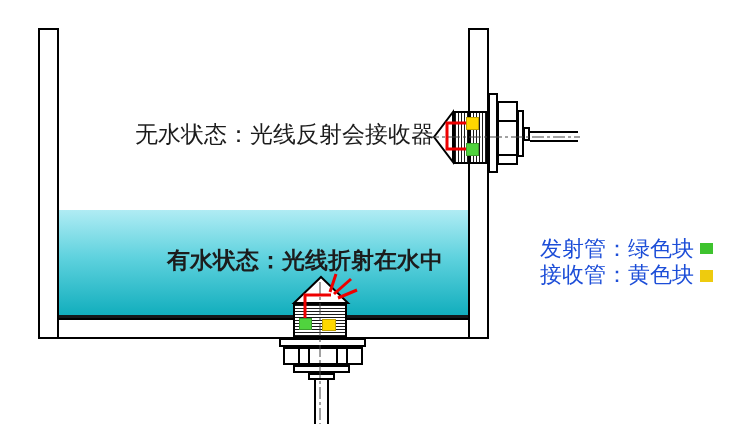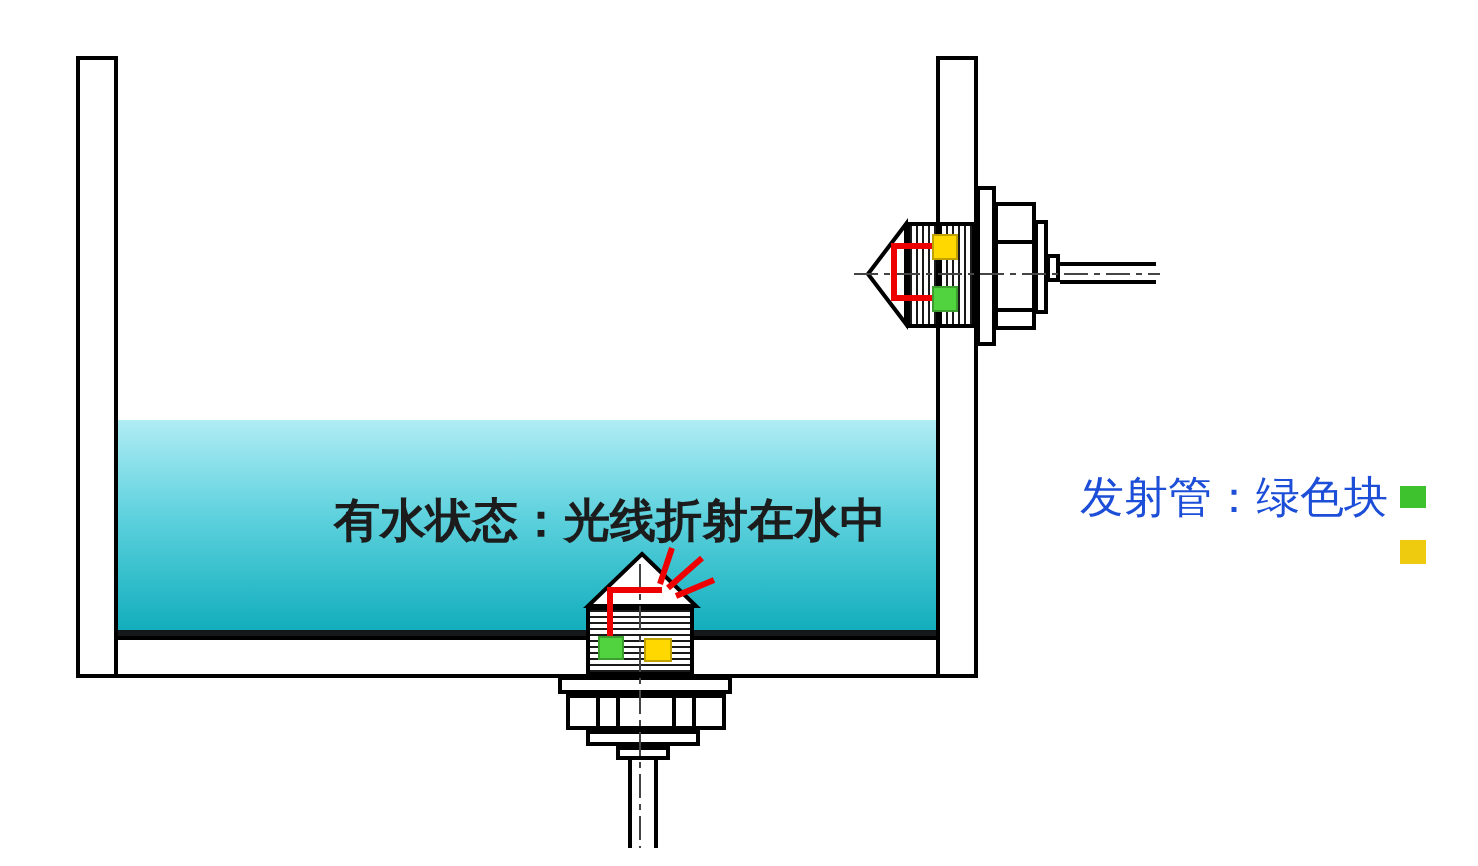--- a/index.html
+++ b/index.html
@@ -76,19 +76,21 @@
     <line x1="320" y1="282" x2="320" y2="424" stroke="#444" stroke-width="1" stroke-dasharray="12 3 3 3"></line>
 
     <polyline points="466,123 447,123 447,149 466,149" fill="none" stroke="#ee0000" stroke-width="3"></polyline>
 
     <polyline points="305,318 305,295 331,295" fill="none" stroke="#ee0000" stroke-width="3"></polyline>
     <line x1="330" y1="292" x2="336" y2="274" stroke="#ee0000" stroke-width="3"></line>
     <line x1="334" y1="294" x2="351" y2="279" stroke="#ee0000" stroke-width="3"></line>
     <line x1="338" y1="298" x2="357" y2="290" stroke="#ee0000" stroke-width="3"></line>
   </svg>
 
+  <div class="abs cap" style="left:135px;top:120px;">无水状态：光线反射会接收器</div>
   <div class="abs cap" style="left:167px;top:246px;font-weight:bold;">有水状态：光线折射在水中</div>
 
   <div class="abs legend-cap" style="left:540px;top:236px;">发射管：绿色块</div>
   <div class="abs" style="left: 700px; top: 243px; width: 13px; height: 11px; background: rgb(62, 195, 46);"></div>
+  <div class="abs legend-cap" style="left:540px;top:262px;">接收管：黄色块</div>
   <div class="abs" style="left: 700px; top: 270px; width: 13px; height: 12px; background: rgb(238, 203, 14);"></div>
 
 </div>
 
 </body></html>

